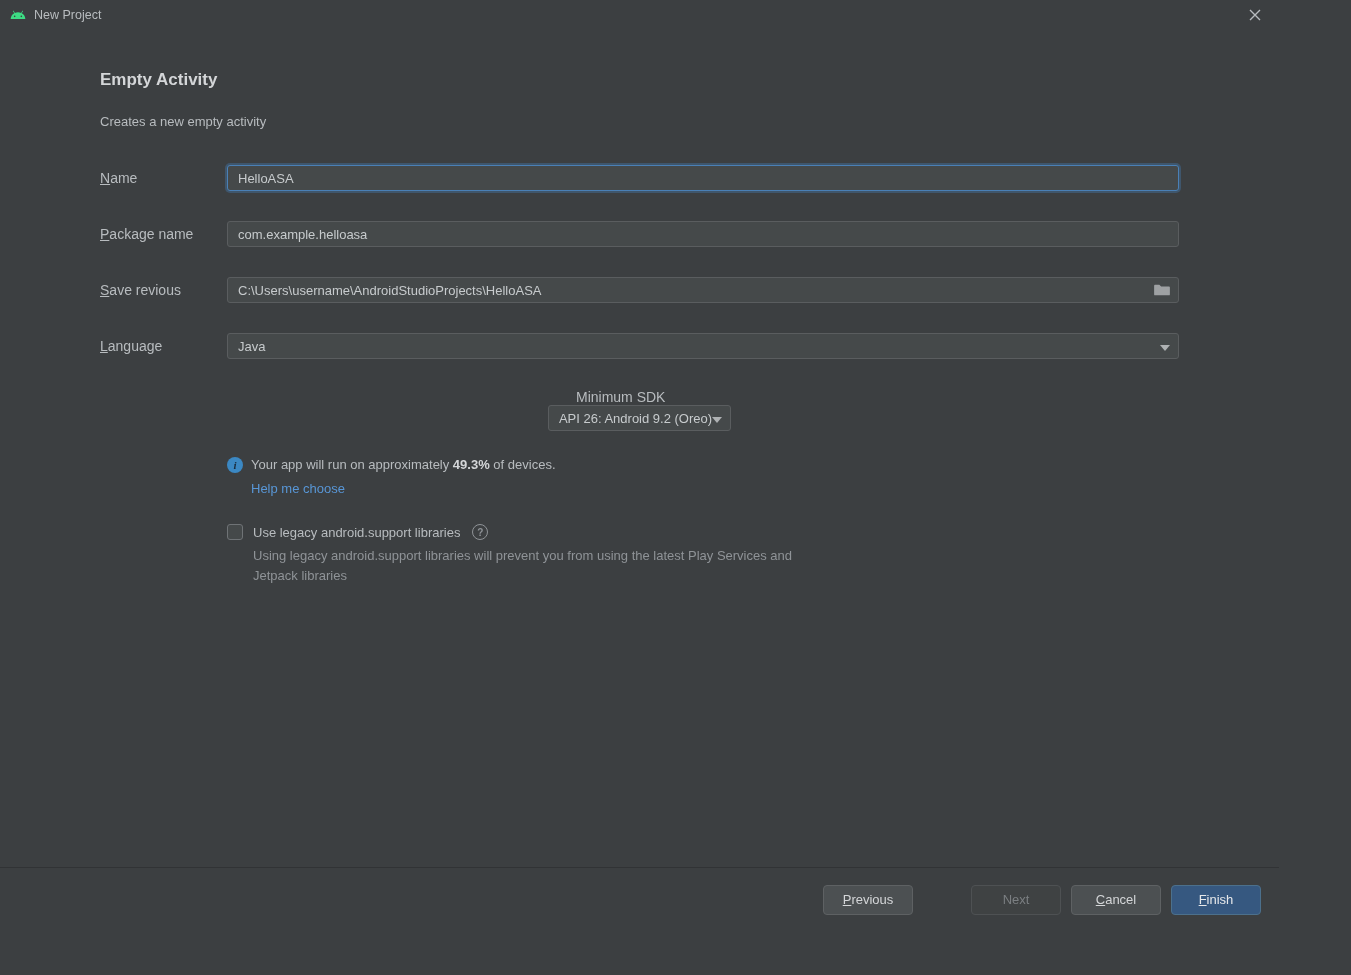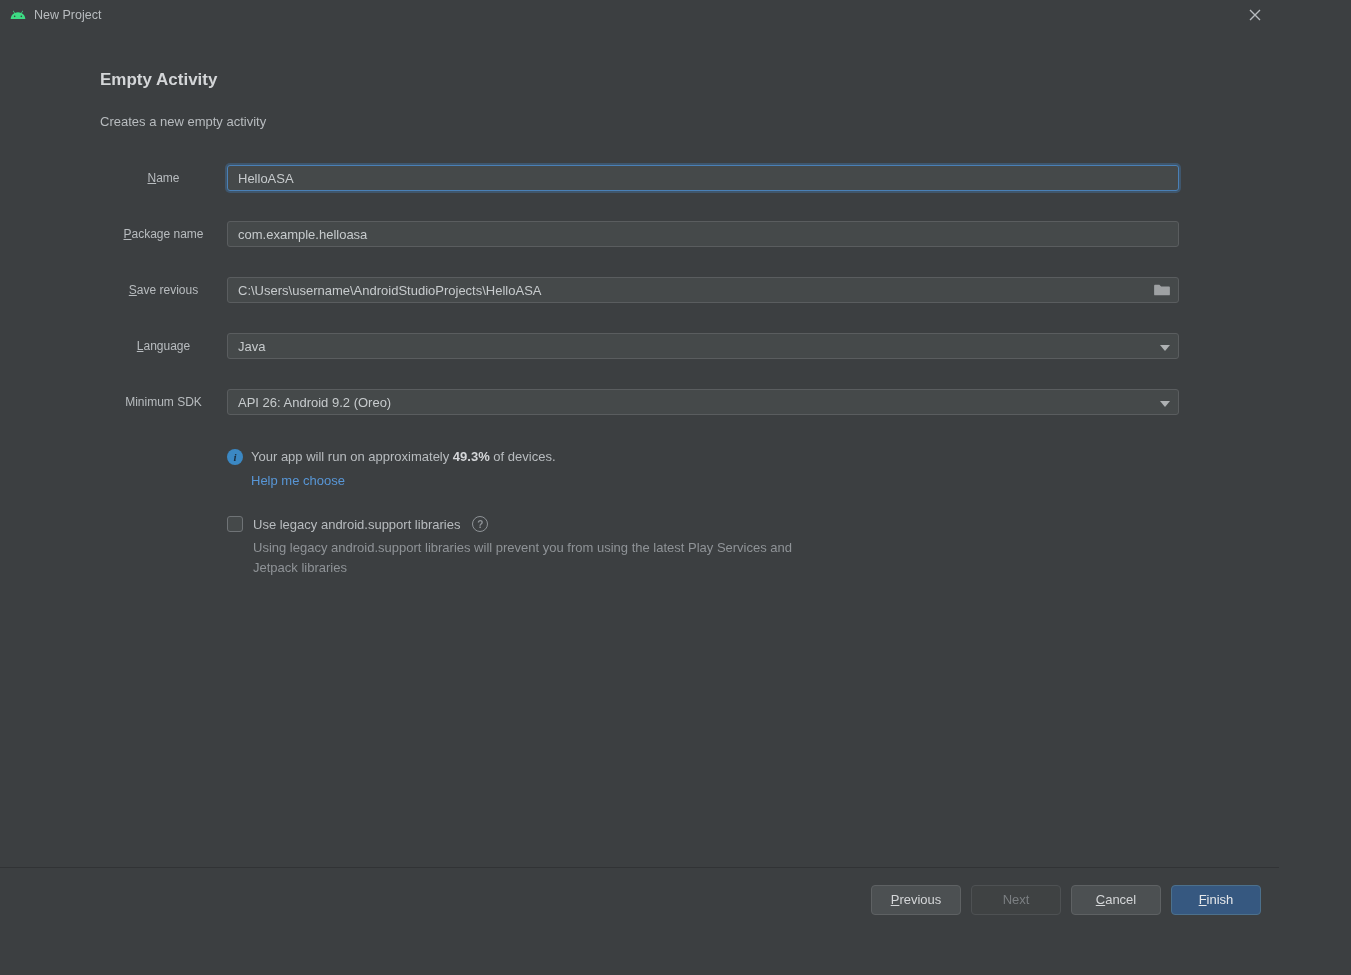--- a/index.html
+++ b/index.html
@@ -60,22 +60,21 @@
     margin-bottom:36px;
   }
 
   .form-row{
     display:flex;align-items:center;
     margin-bottom:30px;
   }
   .form-label{
     width:127px;
     color:var(--text);
-    font-size:12px;
-    text-align:center;
+    font-size:14px;
   }
   .form-label .uline{text-decoration:underline;}
   .field-area{flex:1;}
 
   input.text-field, .select-field{
     width:100%;
     height:26px;
     background:var(--field-bg);
     border:1px solid var(--field-border);
     border-radius:3px;
@@ -167,20 +166,21 @@
     border:1px solid var(--btn-border);
     border-radius:4px;
     color:var(--text-strong);
     font-family:inherit;font-size:13px;
     cursor:default;
   }
   button.btn.disabled{
     color:#7b7f82;
     background:#3f4243;
     border-color:#4e5153;
+    margin-left:48px;
   }
   button.btn.primary{
     background:var(--primary);
     border:1px solid var(--primary-border);
     color:#e6e8ea;
     text-align:center;
   }
   .uline{text-decoration:underline;}
 </style>
 </head>
@@ -246,21 +246,21 @@
         <span class="sel-text">Java</span>
         <span class="chev">
           <svg width="10" height="6" viewBox="0 0 10 6">
               <path fill="#aeb1b3" d="M0 0l5 6 5-6z"></path>
             </svg>
         </span>
       </div>
     </div>
   </div>
 
-  <div class="form-row" style="margin-bottom:36px;">
+  <div class="form-row" style="margin-bottom:28px;flex-direction:column;">
     <div class="form-label">Minimum SDK</div>
     <div class="field-area">
       <div class="select-field">
         <span class="sel-text">API 26: Android 9.2 (Oreo)</span>
         <span class="chev">
           <svg width="10" height="6" viewBox="0 0 10 6">
               <path fill="#aeb1b3" d="M0 0l5 6 5-6z"></path>
             </svg>
         </span>
       </div>

